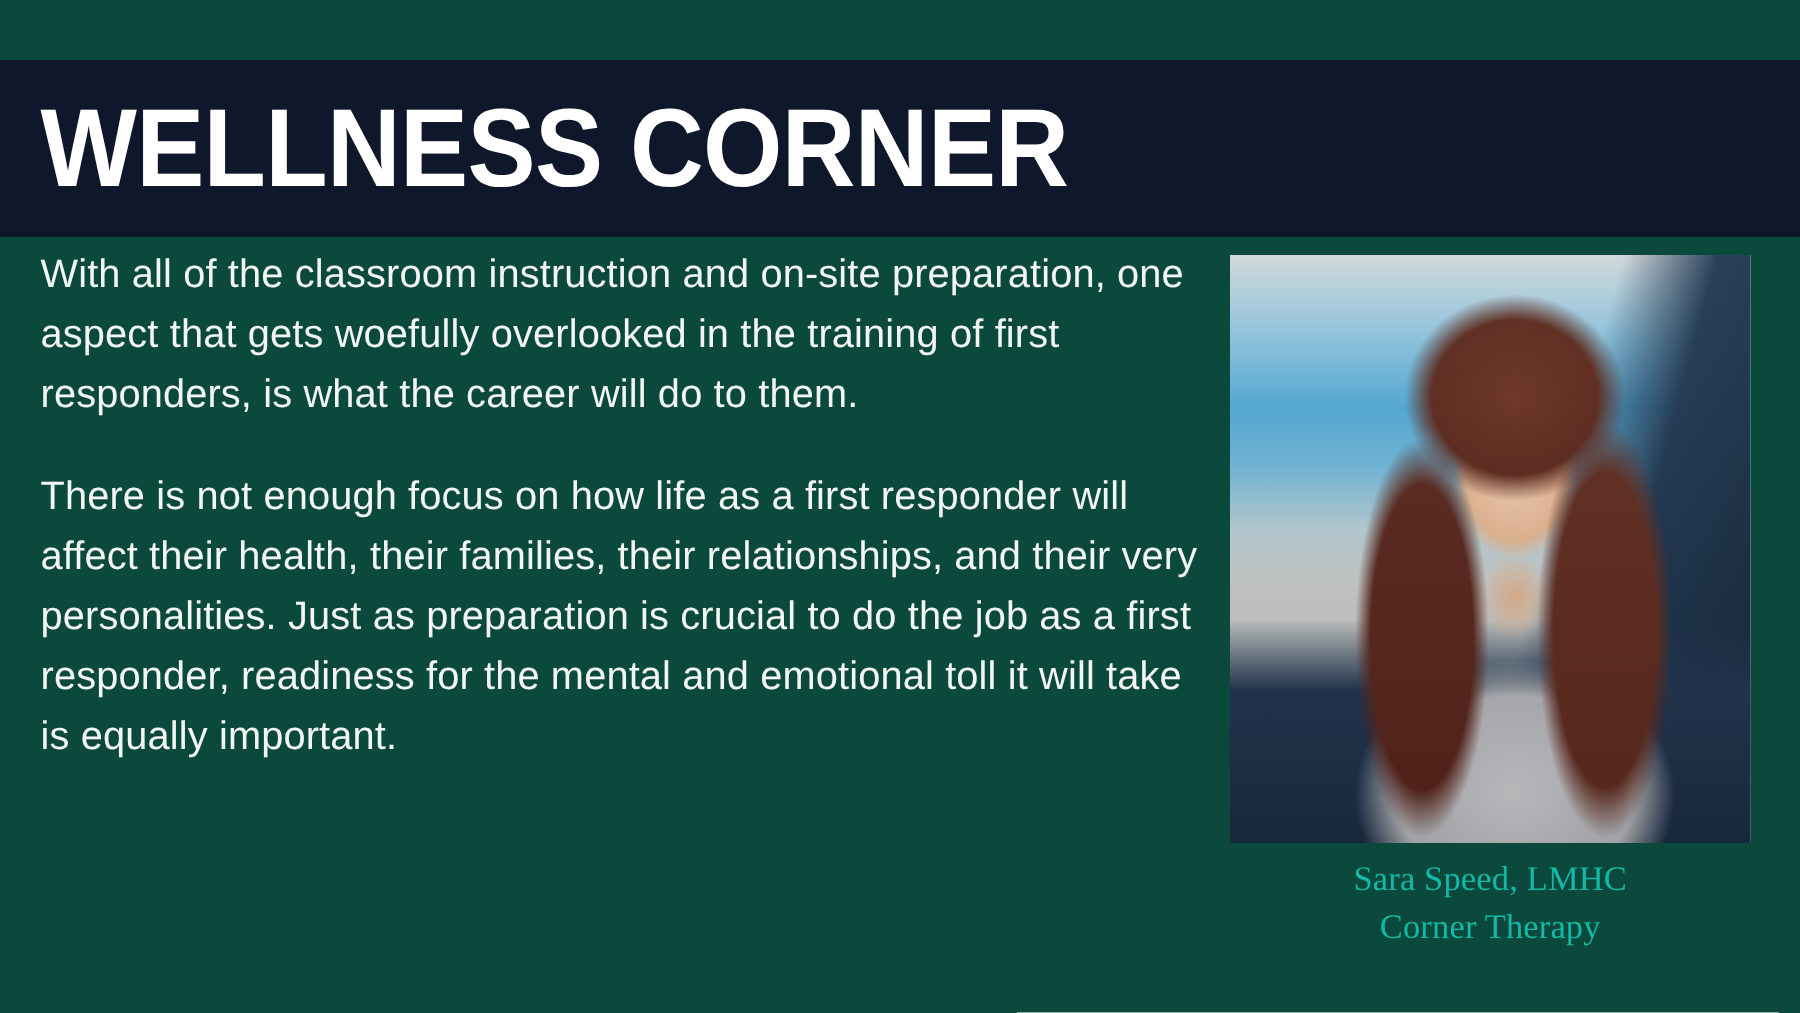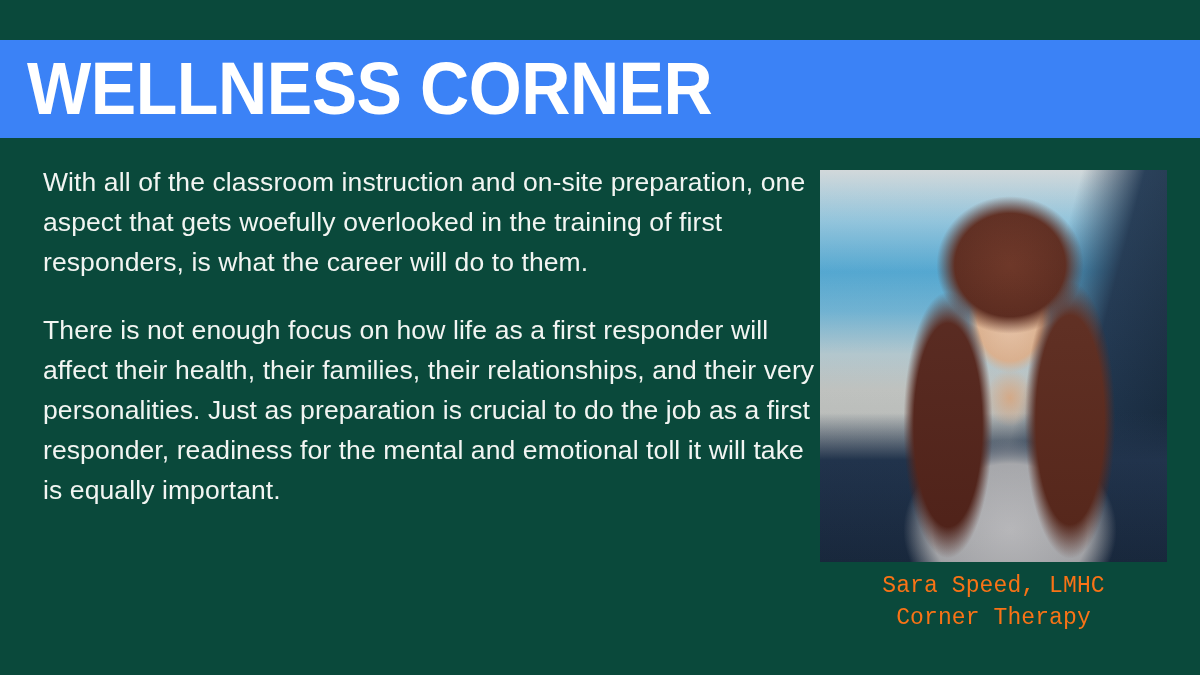--- a/index.html
+++ b/index.html
@@ -19,22 +19,22 @@
     background: #0a493b;
     overflow: hidden;
   }
 
   
   .title-band {
     position: absolute;
     left: 0;
     top: 40px;
     width: 1200px;
-    height: 98px;
-    background: #3b82f6;
+    height: 118px;
+    background: #0f172a;
   }
   .title-text {
     position: absolute;
     left: 27px;
     top: 50%;
     transform: translateY(-50%);
     color: #ffffff;
     font-family: "Liberation Sans Narrow", "Liberation Sans", sans-serif;
     font-weight: 700;
     font-size: 74px;
@@ -45,21 +45,20 @@
     transform: translateY(-50%) scaleX(0.92);
     text-transform: uppercase;
   }
 
   
   .body-col {
     position: absolute;
     left: 27px;
     top: 162px;
     width: 775px;
-    margin-left: 16px;
   }
   .para {
     color: #f2f5f2;
     font-family: "Liberation Sans", sans-serif;
     font-size: 26.5px;
     line-height: 40px;
     font-weight: 400;
     letter-spacing: 0.1px;
     margin: 0 0 28px 0;
     white-space: pre-line;
@@ -112,22 +111,22 @@
     pointer-events: none;
   }
 
   
   .caption {
     position: absolute;
     left: 820px;
     top: 570px;
     width: 347px;
     text-align: center;
-    color: #f97316;
-    font-family: Liberation Mono, monospace;
+    color: #14b8a6;
+    font-family: Liberation Serif, serif;
     font-size: 23px;
     line-height: 32px;
     font-weight: 400;
     letter-spacing: 0.1px;
   }
   .caption-line { display: block; }
 </style>
 </head>
 <body>
 

